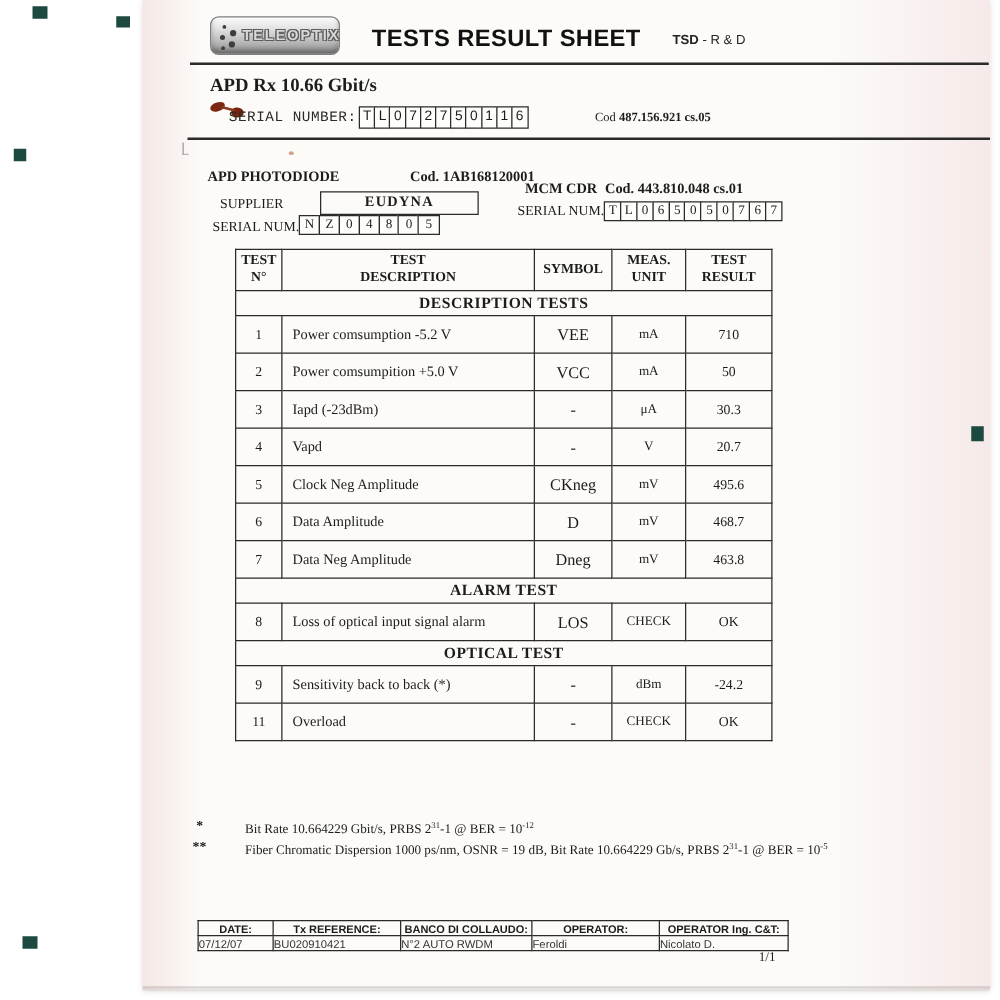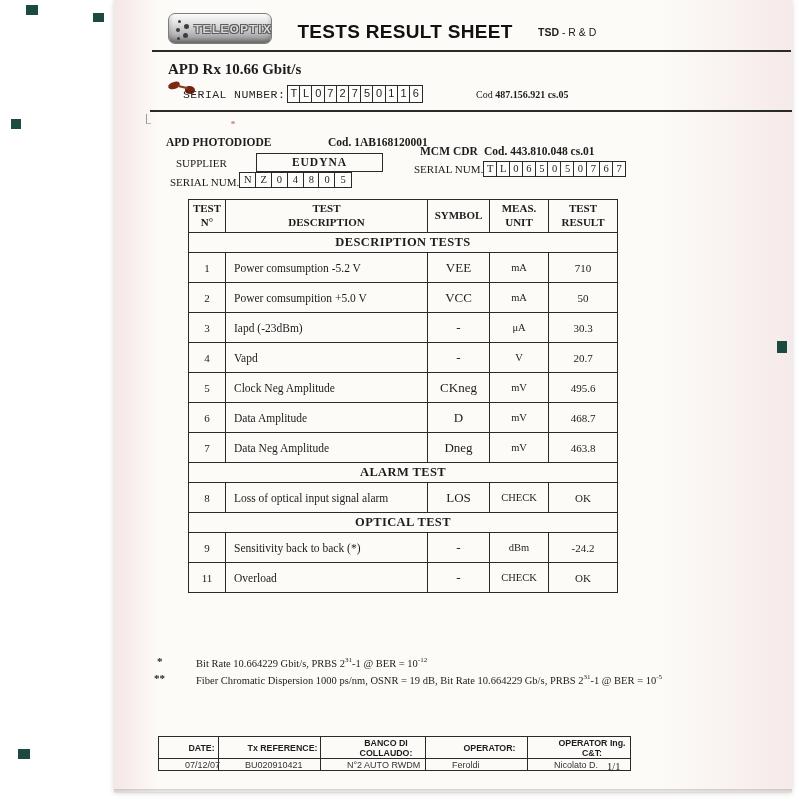--- a/index.html
+++ b/index.html
@@ -68,21 +68,21 @@
   .c-res { text-align:center; font-size:11px; }
 
   
   .fn-marker { font-weight:bold; font-size:11px; }
   .fn-text { font-size:10.5px; }
   .fn-text sup { font-size:7px; }
 
   
   .footer-table { left:158px; top:736px; }
   .ft { width:472px; font-family:"Liberation Sans",sans-serif; }
-  .ft th, .ft td { border:1.5px solid #2a2a2a; vertical-align:middle;padding-left:26px; }
+  .ft th, .ft td { border:1.5px solid #2a2a2a; vertical-align:middle; }
   .ft th { font-size:8.8px; font-weight:bold; height:11px; padding-top:1px; }
   .ft td { font-size:9px; height:12px; color:#333; }
   .page-num { left:607px; top:761px; font-size:10.5px; }
 </style>
 </head>
 <body>
 
 <div class="abs paper"></div>
 <div class="abs edge-left"></div>
 <div class="abs edge-right"></div>

